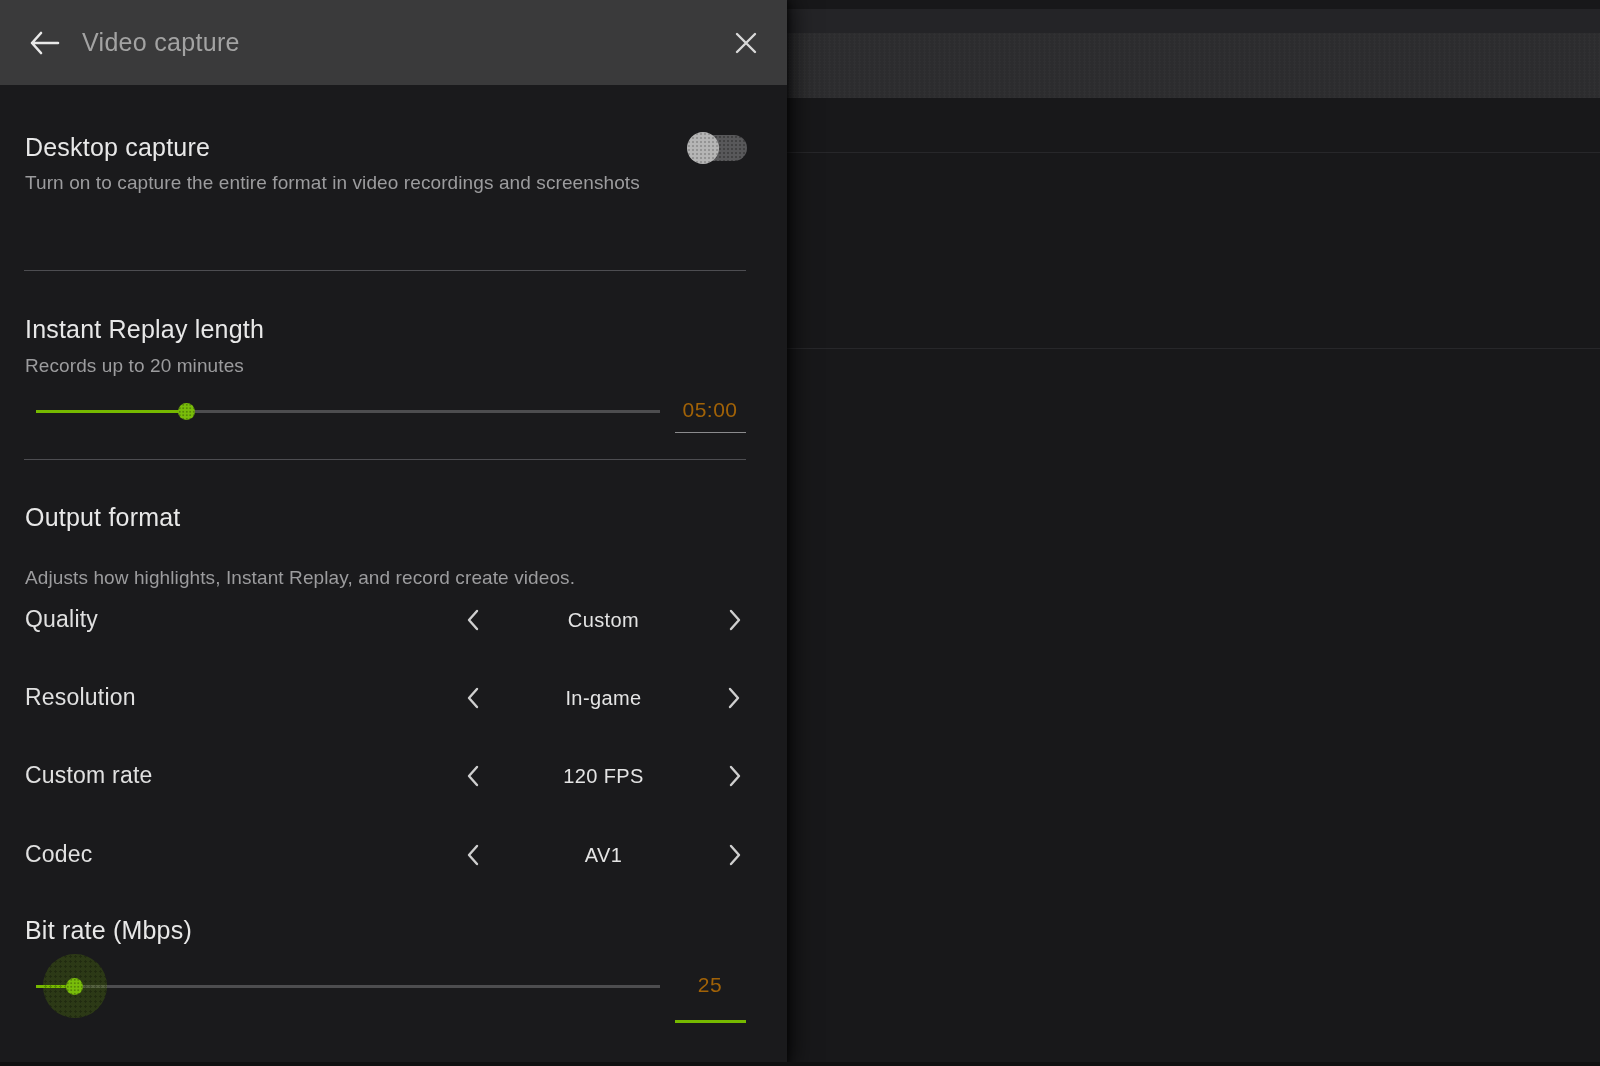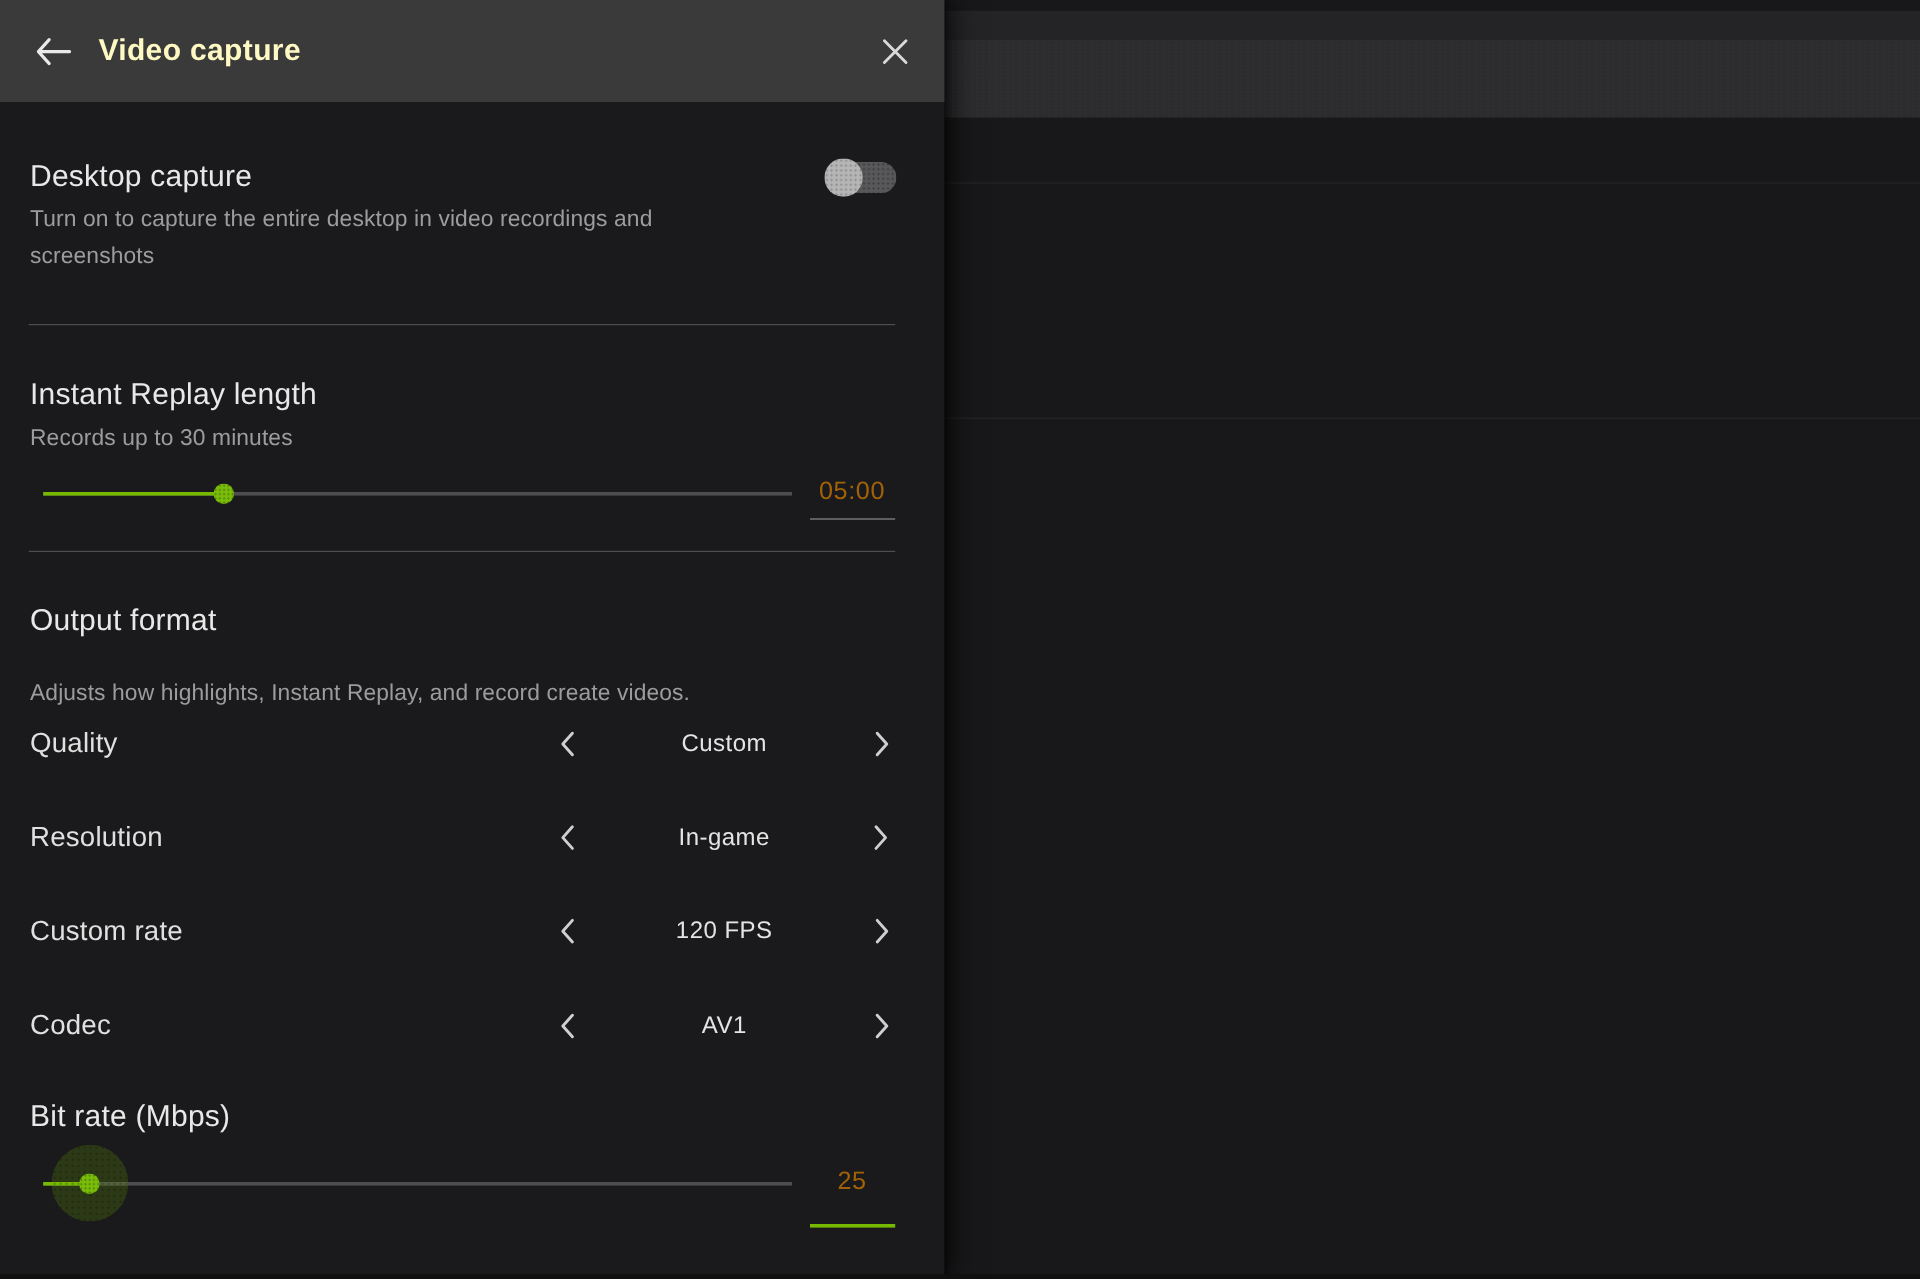--- a/index.html
+++ b/index.html
@@ -14,21 +14,21 @@
       background-image:radial-gradient(circle, rgba(255,255,255,0.02) 1px, transparent 1.2px);
       background-size:5px 3px; }
   .bg-hline { position:absolute; left:0; width:100%; height:1px; background:#27272a; }
 
   
   .panel { position:absolute; left:0; top:0; width:787px; height:1066px; background:#1a1a1c;
            box-shadow:6px 0 22px rgba(0,0,0,0.65), 2px 0 5px rgba(0,0,0,0.5); }
   .panel-header { position:absolute; left:0; top:0; width:100%; height:85px; background:#3a3a3b;
                   display:flex; align-items:center; padding:0 28px; }
   .icon-btn { background:none; border:none; cursor:pointer; display:flex; align-items:center; justify-content:center; }
-  .panel-title { color:#fef9c3; font-size:25px; font-weight:700; margin-left:22px; letter-spacing:0.3px; flex:1; }
+  .panel-title { color:#a3a3a3; font-size:25px; font-weight:400; margin-left:22px; letter-spacing:0.3px; flex:1; }
 
   .sec-title { position:absolute; left:25px; color:#e8e8e8; font-size:25px; font-weight:400; letter-spacing:0.2px; }
   .sec-desc  { position:absolute; left:25px; color:#9c9c9e; font-size:19px; line-height:31px; letter-spacing:0.1px; }
   .divider { position:absolute; left:24px; width:722px; height:1px; background:#57575a; opacity:0.85; }
 
   
   .toggle { position:absolute; left:691px; top:134px; width:56px; height:28px; cursor:pointer; }
   .toggle-track { position:absolute; left:3px; top:1px; width:53px; height:26px; border-radius:14px; background:#58585a;
       background-image:radial-gradient(circle, rgba(0,0,0,0.25) 0.8px, transparent 1px); background-size:4px 4px; }
   .toggle-knob { position:absolute; left:-4px; top:-2px; width:32px; height:32px; border-radius:50%; background:#b5b5b5;
@@ -80,30 +80,30 @@
       </button>
       <h1 class="panel-title">Video capture</h1>
       <button class="icon-btn">
         <svg width="26" height="26" viewBox="0 0 26 26">
           <path d="M4 4 L22 22 M22 4 L4 22" stroke="#d9d9d9" stroke-width="2.4" stroke-linecap="round"></path>
         </svg>
       </button>
     </header>
 
     <div class="sec-title" style="top:133px">Desktop capture</div>
-    <div class="sec-desc" style="top:167px; width:620px">Turn on to capture the entire desktop in video recordings and screenshots</div>
+    <div class="sec-desc" style="top:167px; width:620px">Turn on to capture the entire format in video recordings and screenshots</div>
     <div class="toggle">
       <div class="toggle-track"></div>
       <div class="toggle-knob"></div>
     </div>
 
     <div class="divider" style="top:270px"></div>
 
     <div class="sec-title" style="top:315px">Instant Replay length</div>
-    <div class="sec-desc" style="top:350px">Records up to 30 minutes</div>
+    <div class="sec-desc" style="top:350px">Records up to 20 minutes</div>
     <div class="slider" style="top:402px">
       <div class="slider-track"></div>
       <div class="slider-fill" style="width:150px"></div>
       <div class="slider-knob" style="left:142px"></div>
     </div>
     <div class="value-field" style="left:674px; top:398px">05:00</div>
     <div class="value-underline" style="top:432px; height:1px; background:#8b8b8d"></div>
 
     <div class="divider" style="top:459px"></div>
 

